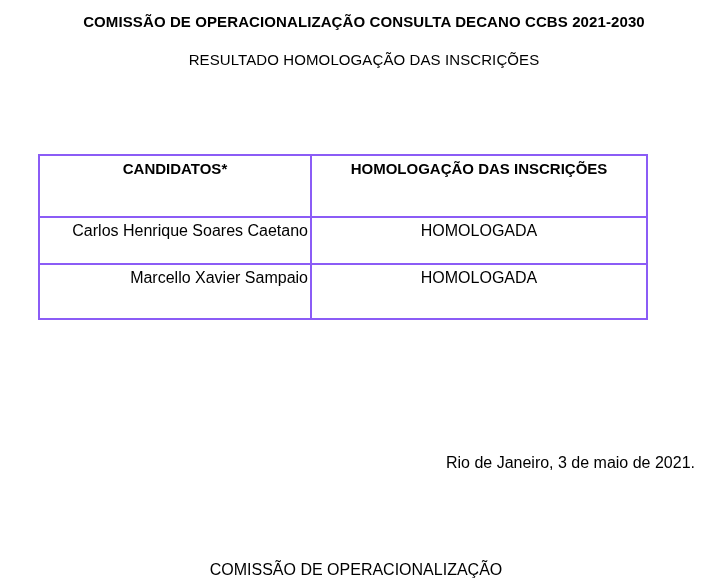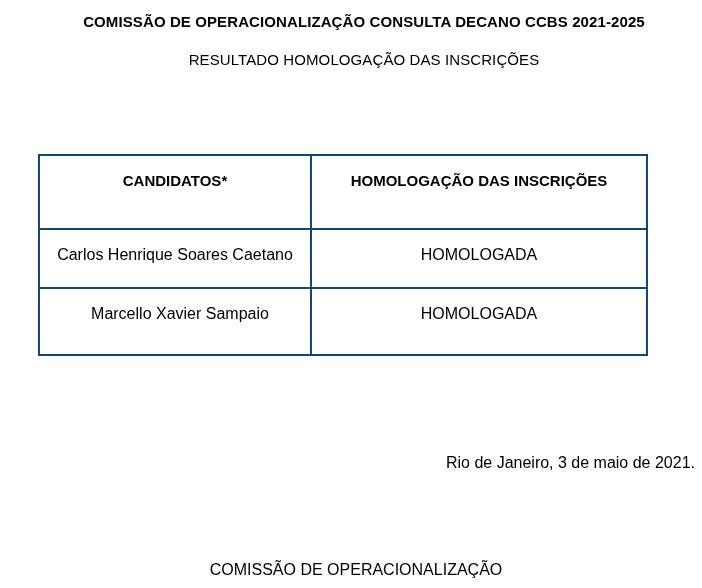--- a/index.html
+++ b/index.html
@@ -38,37 +38,37 @@
   }
   table.results {
     position: absolute;
     top: 154px;
     left: 38px;
     width: 608px;
     border-collapse: collapse;
     table-layout: fixed;
   }
   table.results td, table.results th {
-    border: 2px solid #0c4a6e;
+    border: 2px solid #8b5cf6;
     vertical-align: top;
     font-size: 16px;
     font-weight: normal;
-    padding: 16px 2px 0 2px;
+    padding: 4px 2px 0 2px;
     overflow: hidden;
   }
   table.results th {
     font-size: 15px;
     font-weight: bold;
     text-align: center;
     height: 56px;
   }
   .col-candidate { width: 272px; }
   .col-status    { width: 336px; }
   td.cell-candidate {
-    text-align: center;
+    text-align: right;
     padding-left: 5px;
   }
   td.cell-candidate.indent {
     padding-left: 12px;
   }
   td.cell-status {
     text-align: center;
   }
   tr.row-1 td { height: 41px; }
   tr.row-2 td { height: 49px; }
@@ -94,21 +94,21 @@
     width: 686px;
     text-align: center;
     font-size: 16px;
   }
 </style>
 </head>
 <body>
 
 <div class="page">
 
-  <div class="doc-title">COMISSÃO DE OPERACIONALIZAÇÃO CONSULTA DECANO CCBS 2021-2025</div>
+  <div class="doc-title">COMISSÃO DE OPERACIONALIZAÇÃO CONSULTA DECANO CCBS 2021-2030</div>
 
   <div class="doc-subtitle">RESULTADO HOMOLOGAÇÃO DAS INSCRIÇÕES</div>
 
   <table class="results">
     <colgroup>
       <col class="col-candidate">
       <col class="col-status">
     </colgroup>
     <thead>
       <tr class="header-row">

